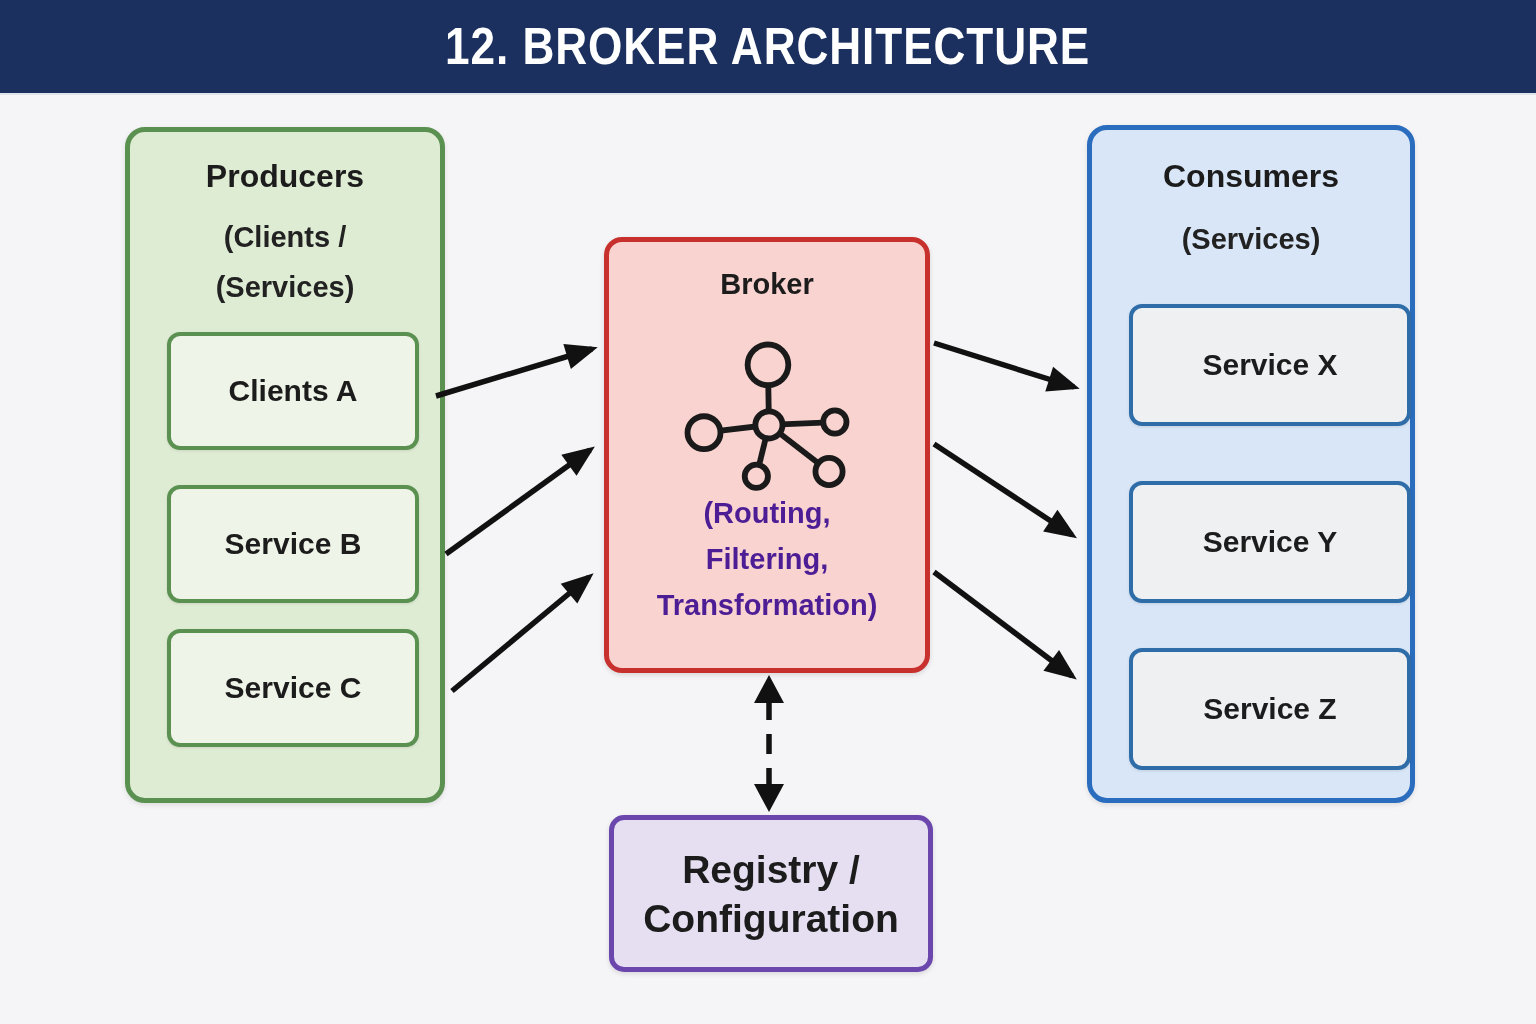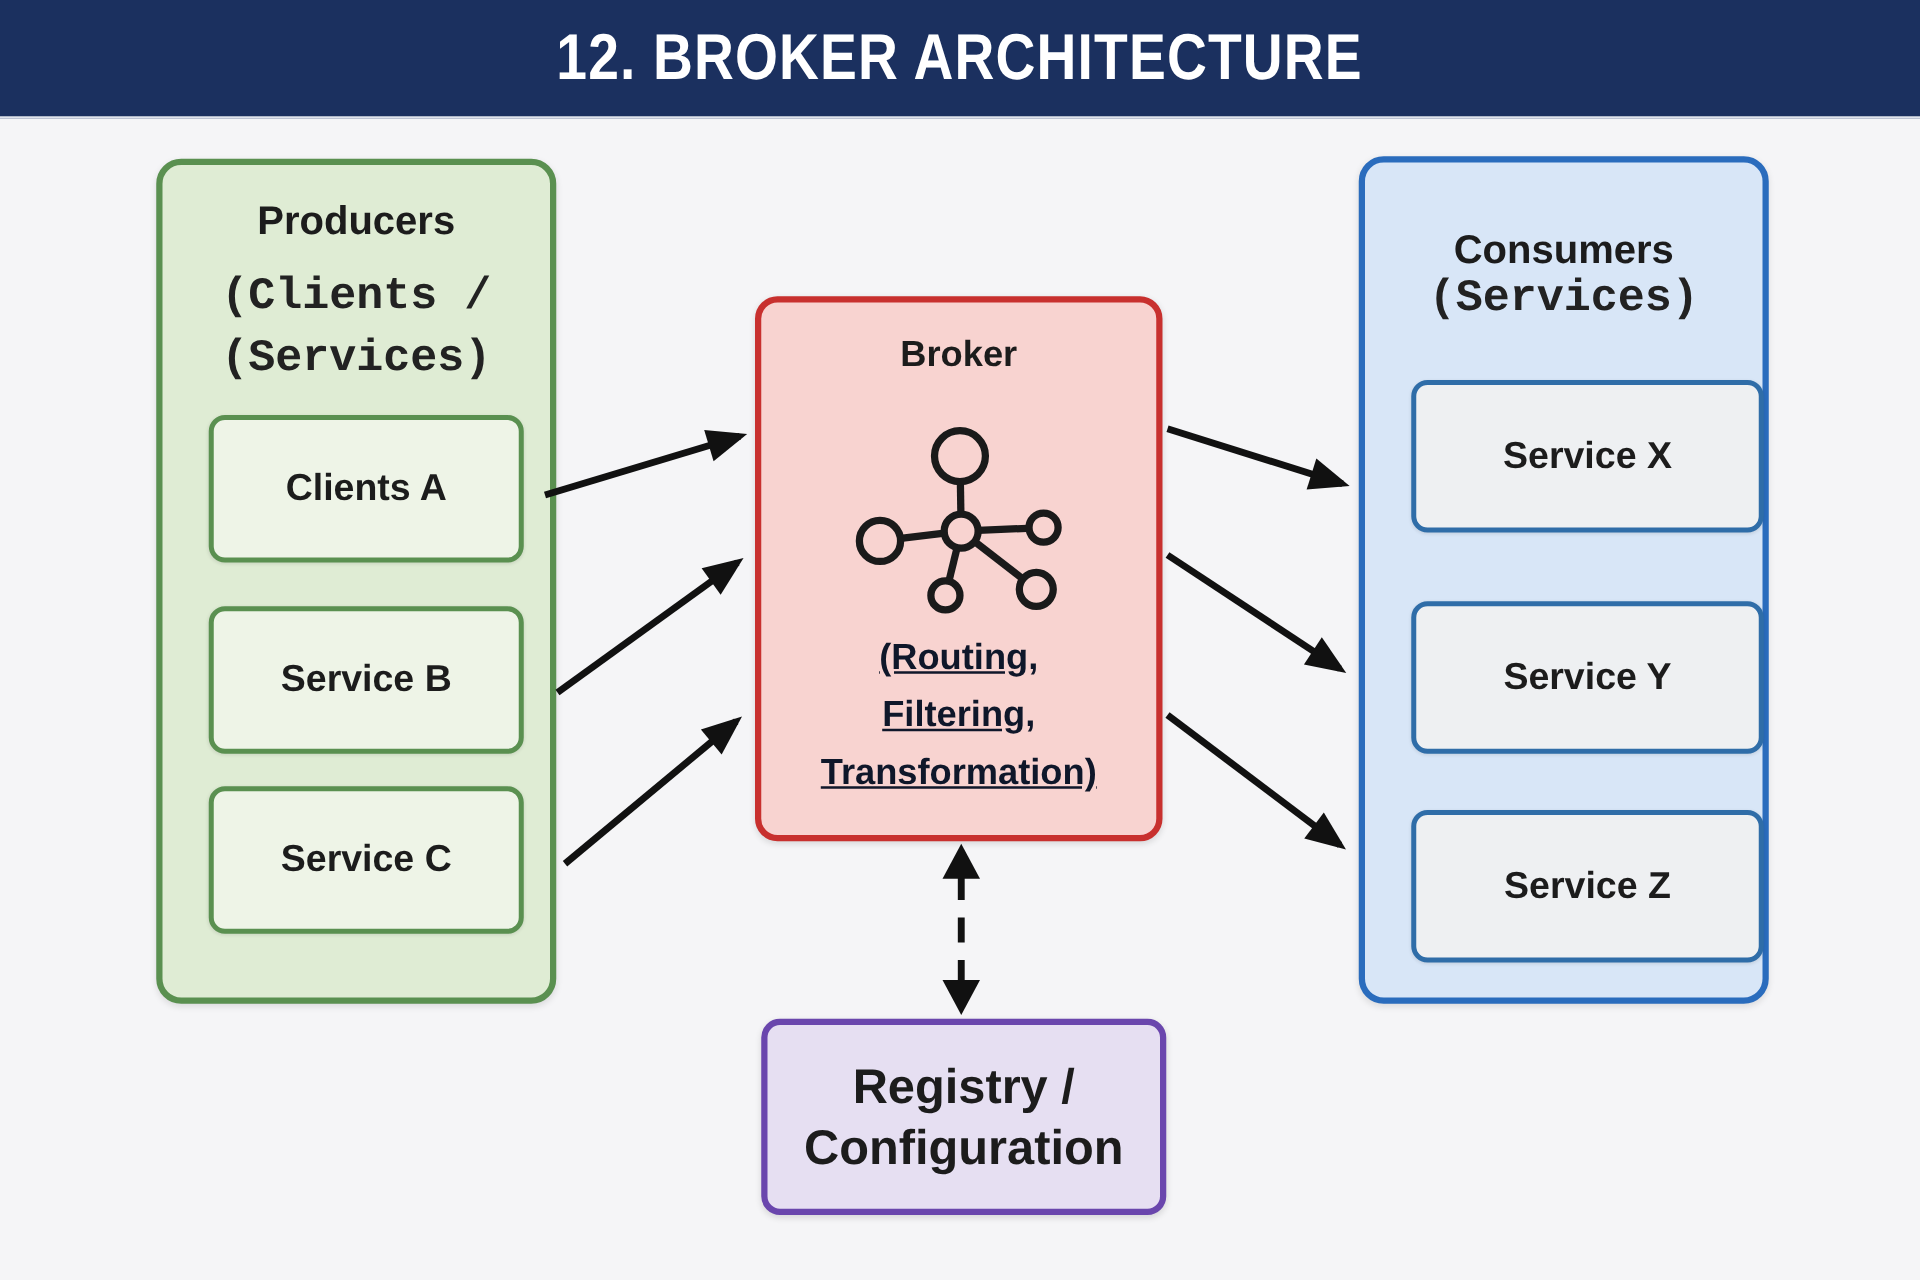--- a/index.html
+++ b/index.html
@@ -21,21 +21,21 @@
     letter-spacing:1px;transform:scaleX(0.92) scaleY(1.08);
   }
   
   .group{position:absolute;border-radius:20px;box-shadow:0 2px 5px rgba(0,0,0,0.10);}
   .group-title{
     position:absolute;left:0;width:100%;text-align:center;
     font-size:32px;font-weight:800;color:#1c1c1c;
   }
   .group-sub{
     position:absolute;left:0;width:100%;text-align:center;
-    font-size:36px;font-weight:700;color:#222;line-height:50px;font-family:Liberation Mono, monospace;
+    font-size:29px;font-weight:700;color:#222;line-height:50px;
   }
   .service-node{
     position:absolute;display:flex;align-items:center;justify-content:center;
     border-radius:13px;font-size:30px;font-weight:700;color:#1c1c1c;
     box-shadow:0 1px 3px rgba(0,0,0,0.10);
   }
   
   .producers{
     left:125px;top:127px;width:320px;height:676px;
     background:#dfecd4;border:5px solid #5a9050;box-sizing:border-box;
@@ -54,29 +54,29 @@
     position:absolute;left:604px;top:237px;width:326px;height:436px;
     background:#f8d3d0;border:5px solid #c8302e;border-radius:18px;
     box-sizing:border-box;box-shadow:0 2px 5px rgba(0,0,0,0.12);
   }
   .broker-title{
     position:absolute;top:26px;left:0;width:100%;text-align:center;
     font-size:29px;font-weight:800;color:#1c1c1c;
   }
   .broker-icon{position:absolute;left:0;top:0;width:100%;height:100%;pointer-events:none;}
   .broker-caption{
-    position:absolute;left:0;bottom:27px;width:100%;text-align:center;
-    font-size:29px;font-weight:700;color:#0f172a;line-height:46px;text-decoration:underline;
+    position:absolute;left:0;bottom:40px;width:100%;text-align:center;
+    font-size:29px;font-weight:700;color:#4c1d95;line-height:46px;
   }
   
   .consumers{
     left:1087px;top:125px;width:328px;height:678px;
     background:#d8e6f7;border:5px solid #2a6cbd;box-sizing:border-box;
   }
-  .consumers .group-title{top:28px;margin-top:23px;}
+  .consumers .group-title{top:28px;}
   .consumers .group-sub{top:84px;}
   .consumer-item{
     left:37px;width:282px;height:122px;
     background:#eef0f2;border:4px solid #2f6da8;box-sizing:border-box;
   }
   .consumers .item-0{top:174px;}
   .consumers .item-1{top:351px;}
   .consumers .item-2{top:518px;}
   
   .registry{

